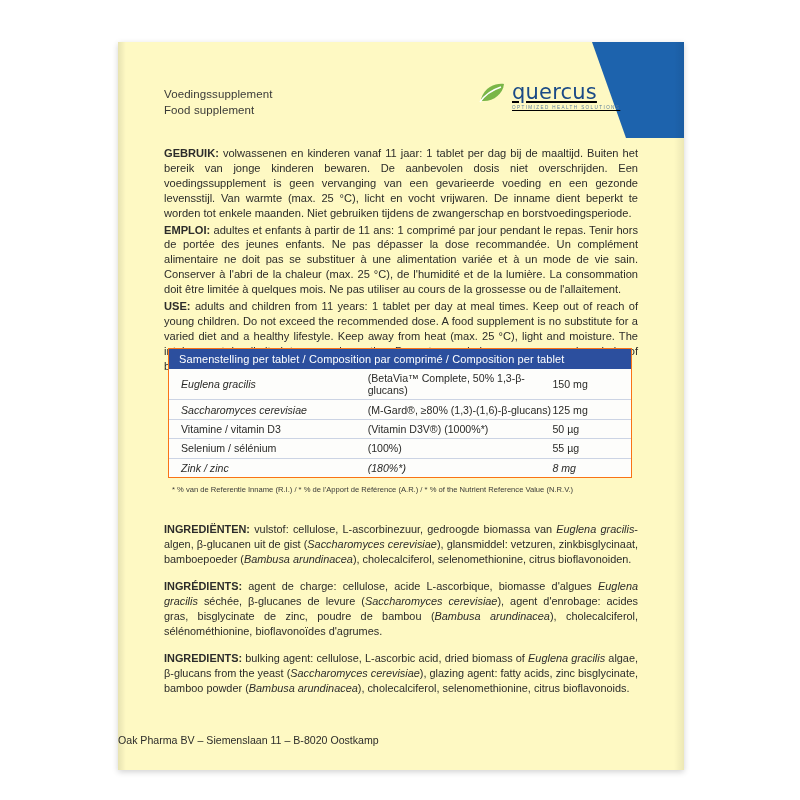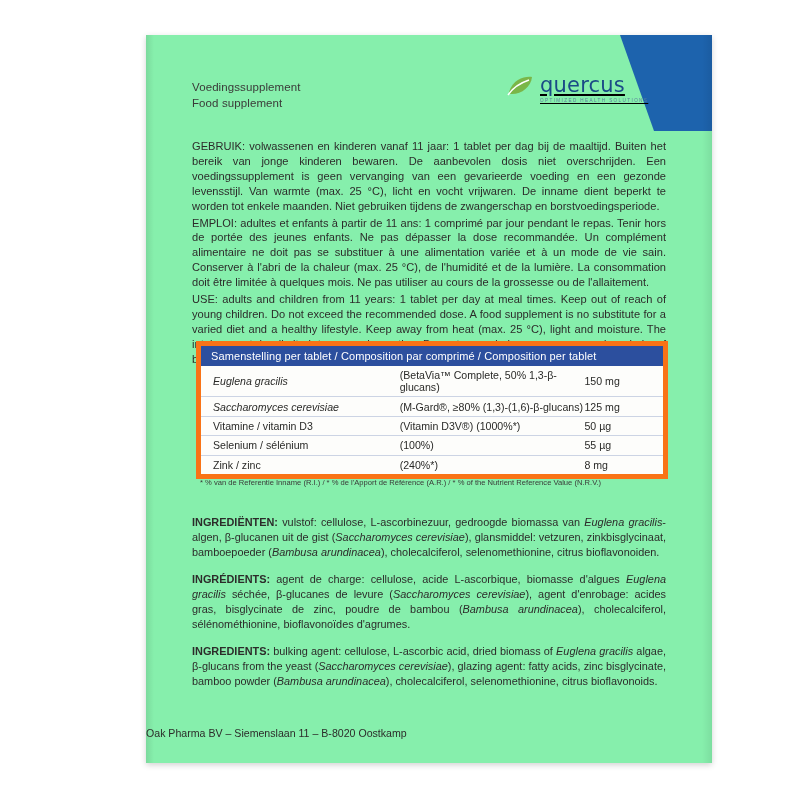--- a/index.html
+++ b/index.html
@@ -11,26 +11,25 @@
     height: 800px;
     background: #ffffff;
     font-family: "Liberation Sans", sans-serif;
     overflow: hidden;
   }
 
   
   #package {
     position: absolute;
     left: 118px;
-    top: 35px;
+    top: 42px;
     width: 566px;
     height: 728px;
-    background: #86efac;
+    background: #fef9c3;
     box-shadow: 0 2px 6px rgba(0,0,0,0.18);
-    margin-left: 28px;
   }
   
   #package:after {
     content: "";
     position: absolute;
     right: 0; top: 0;
     width: 10px; height: 100%;
     background: linear-gradient(to right, rgba(0,0,0,0.00), rgba(0,0,0,0.07));
   }
   #left-edge {
@@ -111,49 +110,49 @@
     position: absolute;
     left: 46px;
     top: 104px;
     width: 474px;
     font-size: 11.1px;
     line-height: 1.345;
     color: #2c2c2a;
     text-align: justify;
   }
   #usage p { margin: 0 0 2px 0; }
-  #usage b { font-weight: normal; }
+  #usage b { font-weight: bold; }
 
   
   #table-wrap {
     position: absolute;
     left: 50px;
     top: 306px;
     width: 462px;
-    border: 5px solid #f97316;
+    border: 1px solid #f97316;
     background: #fdfdfb;
   }
   #table-header {
     background: #2c4f9e;
     color: #ffffff;
     font-size: 11px;
     padding: 4px 0 4px 10px;
     letter-spacing: 0.1px;
   }
   table {
     width: 100%;
     border-collapse: collapse;
     font-size: 10.6px;
     color: #2a2a28;
   }
   td {
     padding: 3.2px 0;
     border-bottom: 1px solid #ccd4e4;
   }
-  tr:last-child td { border-bottom: none; }
+  tr:last-child td { border-bottom: none; font-style: italic; }
   td.c1 { padding-left: 12px; width: 43%; }
   td.c2 { width: 40%; }
   td.c3 { text-align: left; padding-right: 14px; }
 
   #table-note {
     position: absolute;
     left: 54px;
     top: 443px;
     width: 470px;
     font-size: 7.6px;
@@ -249,21 +248,21 @@
             <td class="c2">(Vitamin D3V®) (1000%*)</td>
             <td class="c3">50 µg</td>
           </tr>
           <tr>
             <td class="c1">Selenium / sélénium</td>
             <td class="c2">(100%)</td>
             <td class="c3">55 µg</td>
           </tr>
           <tr>
             <td class="c1">Zink / zinc</td>
-            <td class="c2">(240%*)</td>
+            <td class="c2">(180%*)</td>
             <td class="c3">8 mg</td>
           </tr>
         </tbody>
       </table>
     </div>
     <div id="table-note">* % van de Referentie Inname (R.I.) / * % de l'Apport de Référence (A.R.) / * % of the Nutrient Reference Value (N.R.V.)</div>
 
     <div id="ingredients">
       <p><b>INGREDIËNTEN:</b><span> vulstof: cellulose, L-ascorbinezuur, gedroogde biomassa van <i>Euglena gracilis</i>-algen, β-glucanen uit de gist (<i>Saccharomyces cerevisiae</i>), glansmiddel: vetzuren, zinkbisglycinaat, bamboepoeder (<i>Bambusa arundinacea</i>), cholecalciferol, selenomethionine, citrus bioflavonoiden.</span></p>
       <p><b>INGRÉDIENTS:</b><span> agent de charge: cellulose, acide L-ascorbique, biomasse d'algues <i>Euglena gracilis</i> séchée, β-glucanes de levure (<i>Saccharomyces cerevisiae</i>), agent d'enrobage: acides gras, bisglycinate de zinc, poudre de bambou (<i>Bambusa arundinacea</i>), cholecalciferol, sélénométhionine, bioflavonoïdes d'agrumes.</span></p>

